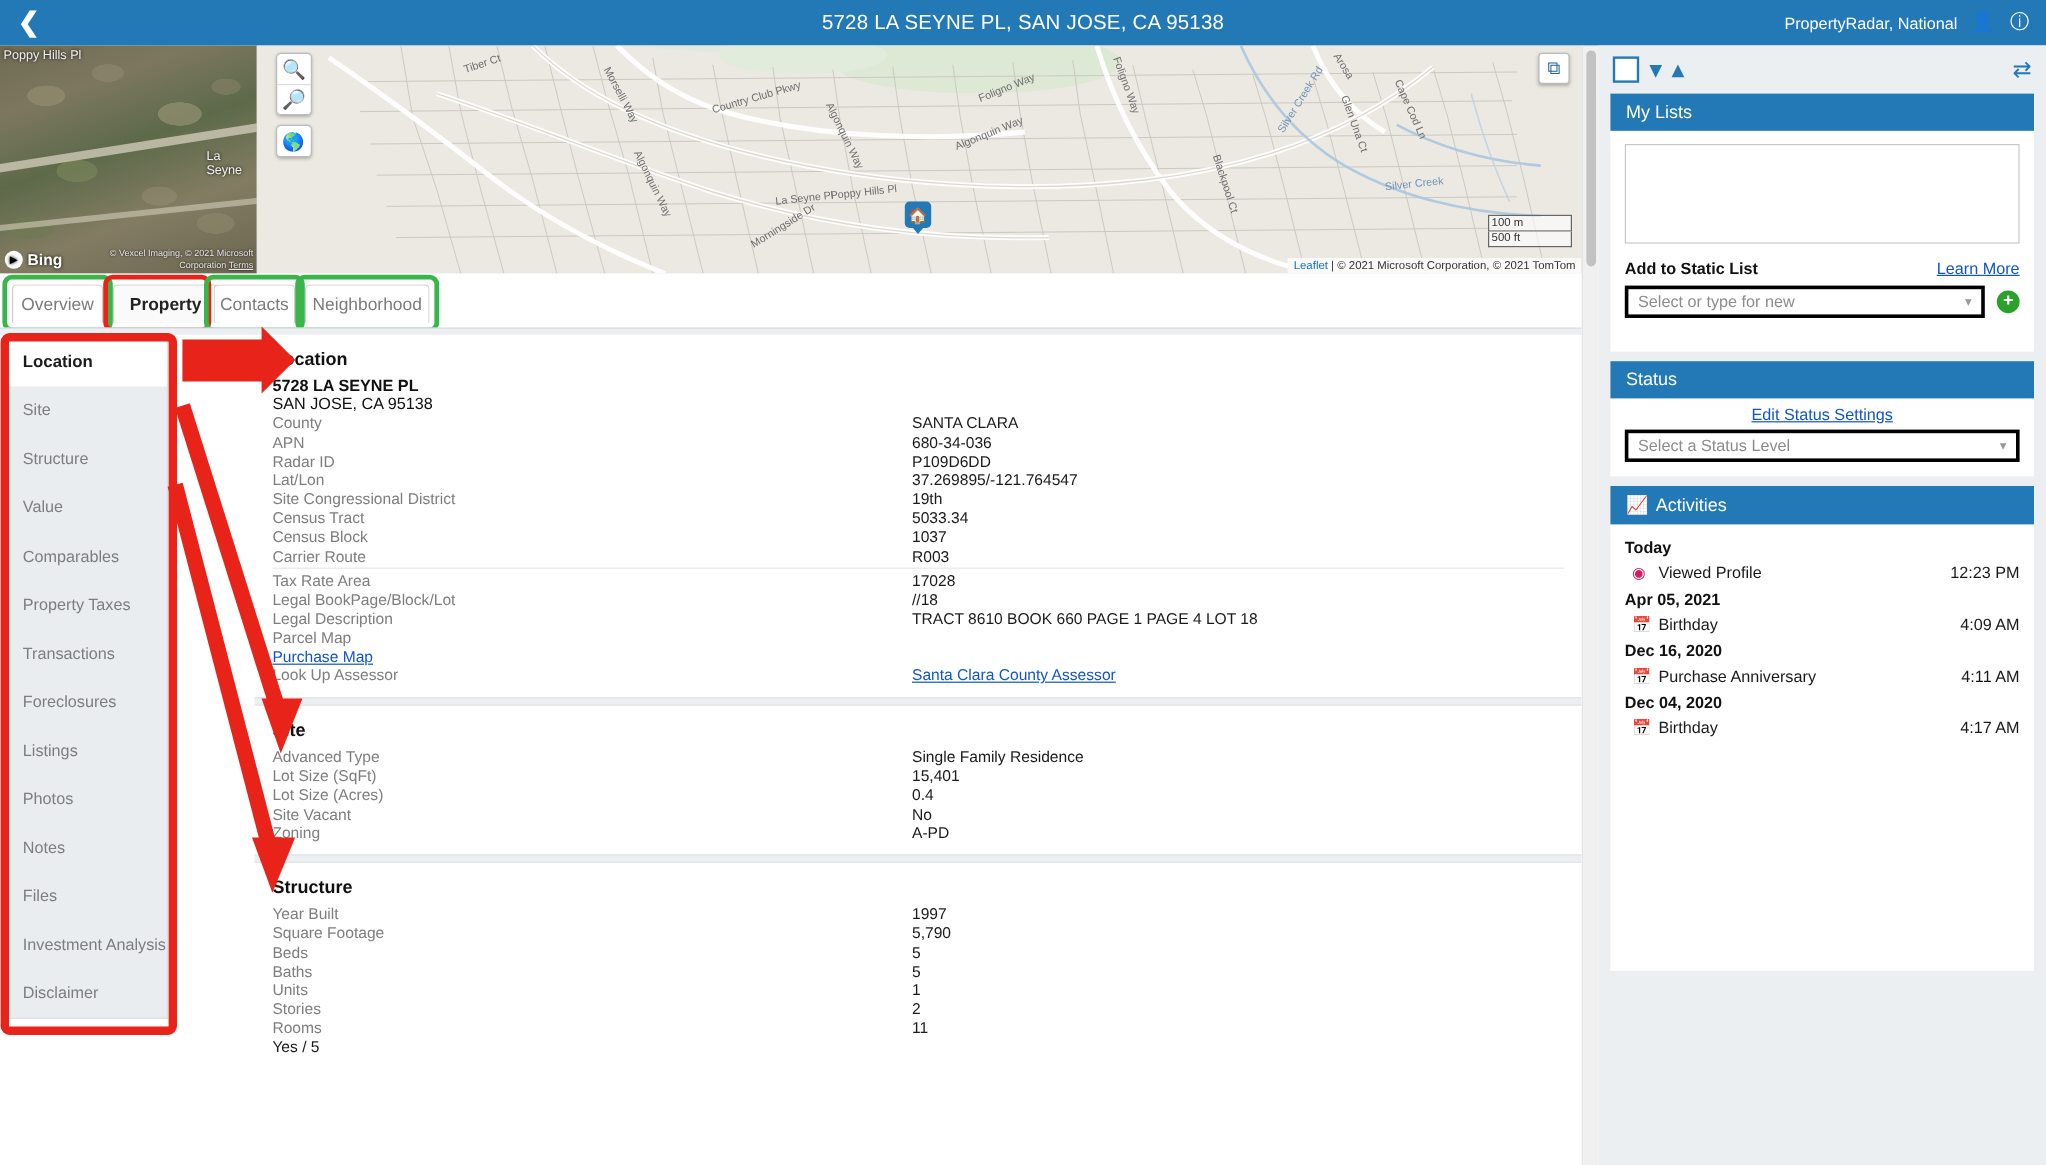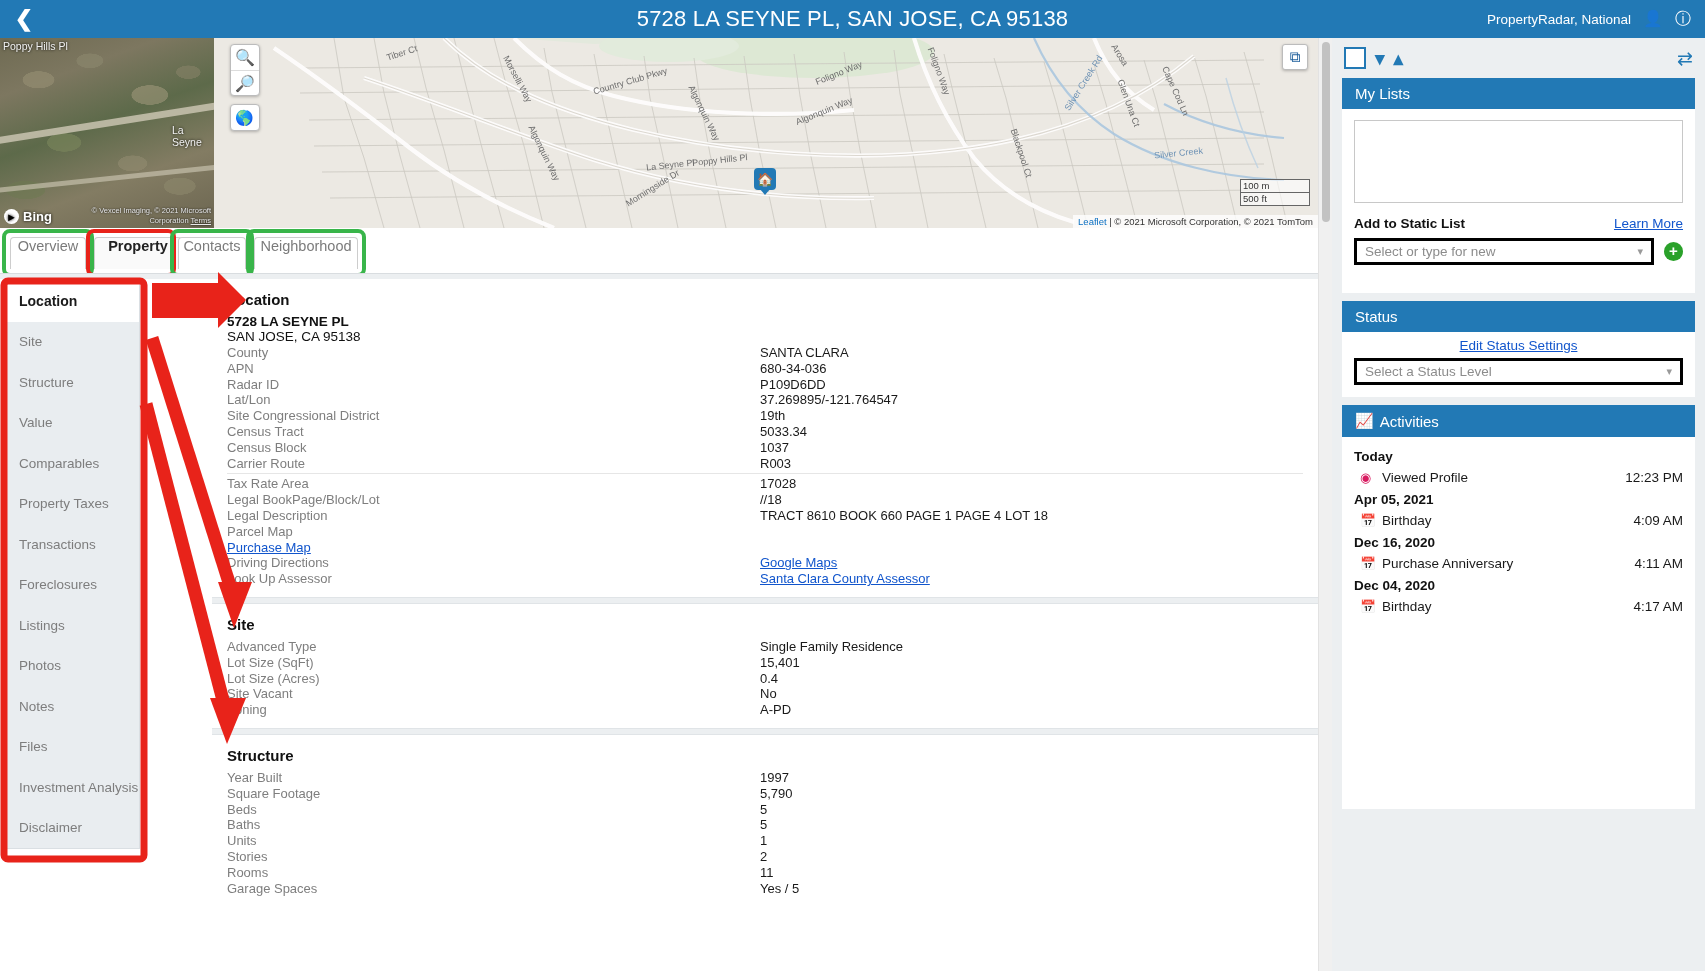--- a/index.html
+++ b/index.html
@@ -15,21 +15,21 @@
     position: absolute; left: 0; top: 0; width: 1705px; height: 38px;
     background: #2279b5; color: #fff;
     display: flex; align-items: center;
   }
   .topbar .back {
     width: 48px; display: flex; align-items: center; justify-content: center;
     font-size: 22px; font-weight: bold; cursor: pointer; line-height: 1;
   }
   .topbar .title {
     position: absolute; left: 0; right: 0; text-align: center;
-    font-size: 22px; letter-spacing: .2px;
+    font-size: 17px; letter-spacing: .2px;
   }
   .topbar .right {
     position: absolute; right: 14px; display: flex; align-items: center; gap: 12px;
     font-size: 13.5px;
   }
   .topbar .right .ic { font-size: 16px; line-height: 1; display:inline-block; }
 
   
   .aerial {
     position: absolute; left: 0; top: 38px; width: 214px; height: 190px;
@@ -147,21 +147,21 @@
     background: #c2c2c2; border-radius: 4px;
   }
 
   
   .tabsrow {
     position: absolute; left: 0; top: 228px; width: 1318px; height: 50px;
     background: #fff;
   }
   .tab {
     position: absolute; top: 9px; height: 32px;
-    display: flex; align-items: flex-start; justify-content: center;
+    display: flex; align-items: center; justify-content: center;
     font-size: 14.5px; color: #7b7b7b; background: #fff;
     border: 1px solid #cdcdcd; border-bottom: none; cursor: pointer;
     border-radius: 4px 4px 0 0;
   }
   .tab.active { color: #222; font-weight: bold; background: #fafafa; }
   .hl { position: absolute; border-radius: 8px; pointer-events: none; }
   .hl.green { border: 4px solid #39b54a; }
   .hl.red { border: 4px solid #e8231a; }
 
   .stars {
@@ -538,24 +538,20 @@
         </div>
       </div>
     <div class="row">
       <div class="k">
         <a>Purchase Map</a>
       </div>
       <div class="v"></div>
     </div>
     <div id="loc-rows3">
         <div class="row">
-          <div class="k">Driving Directions</div>
-          <div class="v"><a>Google Maps</a></div>
-        </div>
-        <div class="row">
           <div class="k">Look Up Assessor</div>
           <div class="v"><a>Santa Clara County Assessor</a></div>
         </div>
       </div>
   </div>
 
   <div class="secgap"></div>
 
   <div class="section">
     <h3>Site</h3>
@@ -610,21 +606,20 @@
         </div>
         <div class="row">
           <div class="k">Stories</div>
           <div class="v">2</div>
         </div>
         <div class="row">
           <div class="k">Rooms</div>
           <div class="v">11</div>
         </div>
         <div class="row">
-          <div class="k">Garage Spaces</div>
           <div class="v">Yes / 5</div>
         </div>
       </div>
   </div>
 </div>
 
 <svg class="arrows">
   <g fill="#e8231a">
     <polygon points="152,283 152,318 218,318 218,328 246,300 218,272 218,283"></polygon>
   </g>

